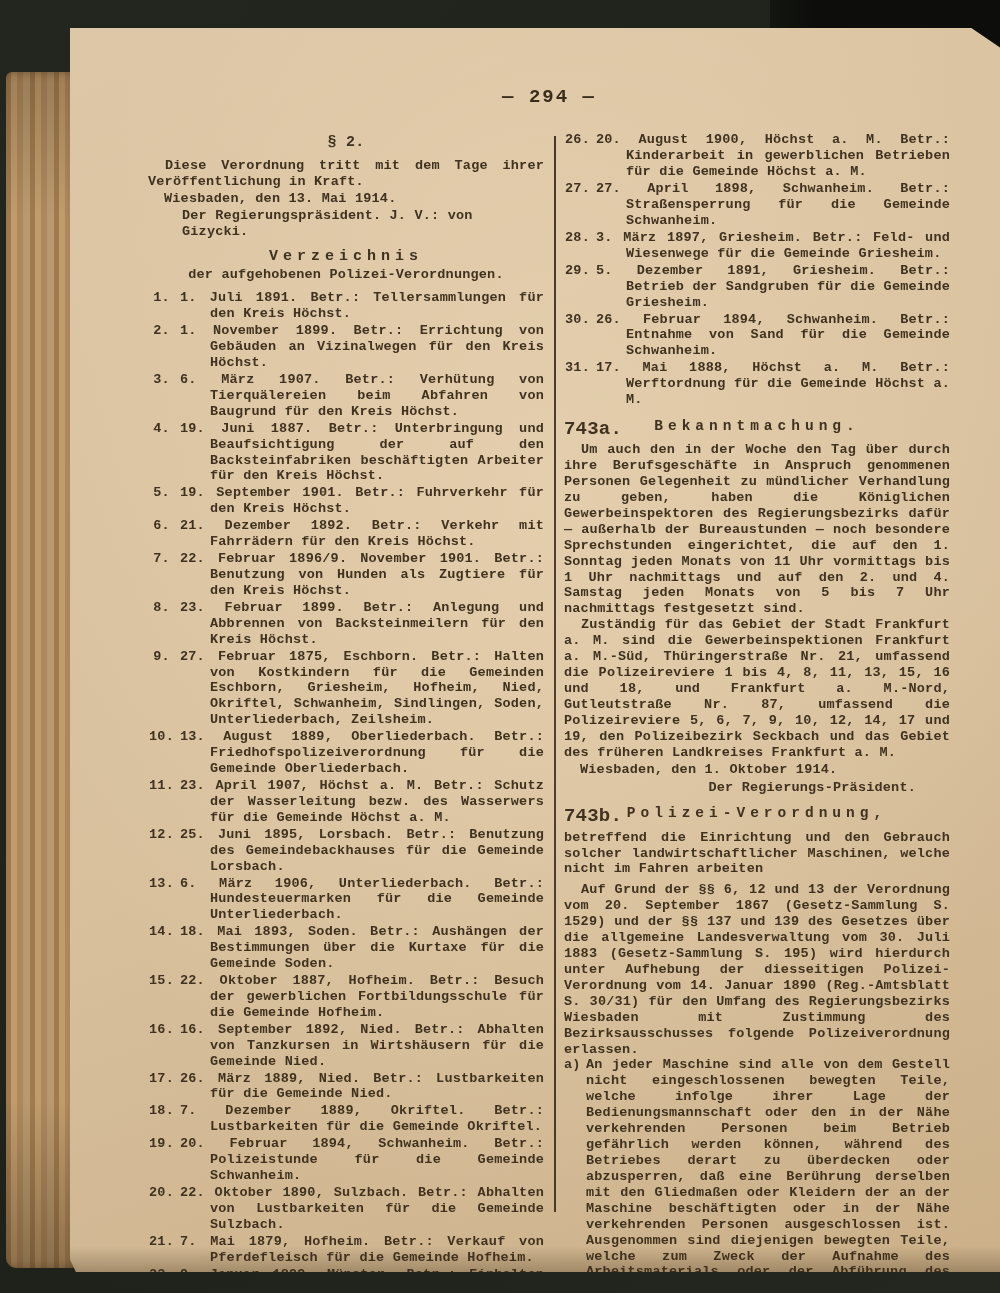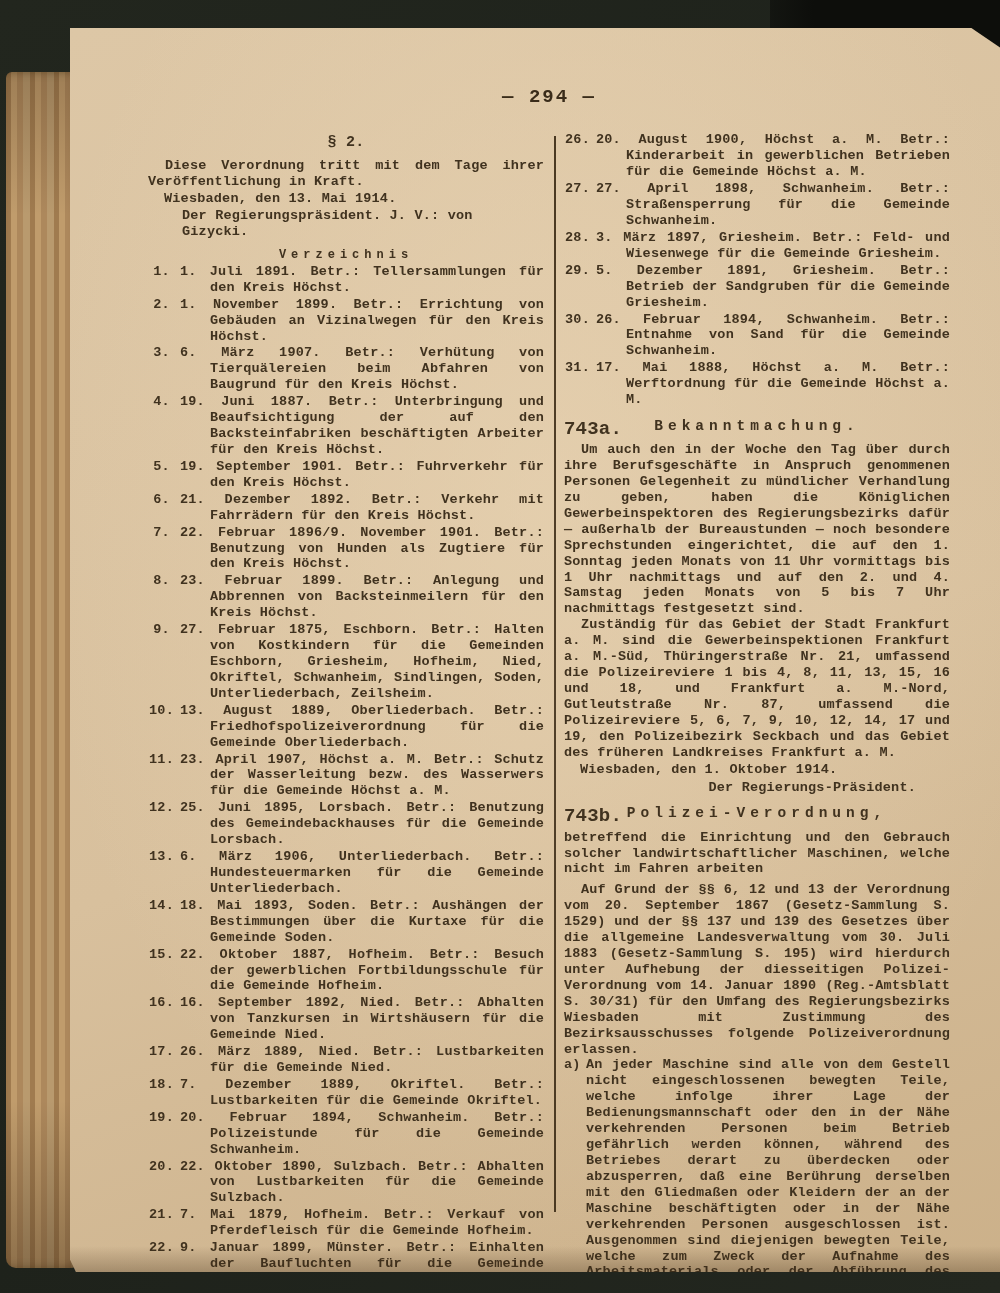--- a/index.html
+++ b/index.html
@@ -57,21 +57,21 @@
   .col-divider{
     position:absolute;left:484px;top:108px;width:2px;height:1076px;
     background:linear-gradient(180deg,#4a3922 0%,#51402a 50%,#4a3922 100%);
   }
   p{margin:0;}
   .center-head{text-align:center;font-size:15px;margin:2px 0 6px;}
   .para{text-align:justify;text-indent:17px;}
   .dateline{padding-left:16px;margin-top:1px;}
   .sig-left{padding-left:34px;margin:1px 0 8px;}
   .sig-right{text-align:right;padding-right:34px;margin:2px 0 10px;}
-  .reg-title{text-align:center;letter-spacing:5px;font-size:12px;margin:8px 0 2px;}
+  .reg-title{text-align:center;letter-spacing:5px;font-size:15px;margin:8px 0 2px;}
   .reg-sub{text-align:center;margin-bottom:7px;}
   .item{display:flex;margin-bottom:1px;}
   .item .num{flex:none;width:27px;text-align:center;margin-right:5px;}
   .item .txt{flex:1;text-align:justify;padding-left:30px;text-indent:-30px;}
   .sec-head{position:relative;text-align:center;letter-spacing:5px;font-size:14.5px;margin:10px 0 7px;}
   .sec-head .sec-id{position:absolute;left:0;top:0;letter-spacing:.2px;font-size:19px;}
   .ord-sub{text-align:justify;margin:2px 0 5px;}
   .clause{display:flex;margin-bottom:1px;}
   .clause .lbl{flex:none;width:16px;margin-right:4px;}
   .clause .ctxt{flex:1;text-align:justify;padding-left:2px;}
@@ -91,20 +91,21 @@
 
       <div class="columns">
 
         <div class="col-left">
           <p class="center-head">§ 2.</p>
           <p class="para">Diese Verordnung tritt mit dem Tage ihrer Veröffentlichung in Kraft.</p>
           <p class="dateline">Wiesbaden, den 13. Mai 1914.</p>
           <p class="sig-left">Der Regierungspräsident.  J. V.: von Gizycki.</p>
 
           <p class="reg-title">Verzeichnis</p>
+          <p class="reg-sub">der aufgehobenen Polizei-Verordnungen.</p>
 
           <div>
 
               <div class="item">
                 <span class="num">1.</span>
                 <span class="txt">1. Juli 1891.  Betr.: Tellersammlungen für den Kreis Höchst.</span>
               </div>
 
               <div class="item">
                 <span class="num">2.</span>

